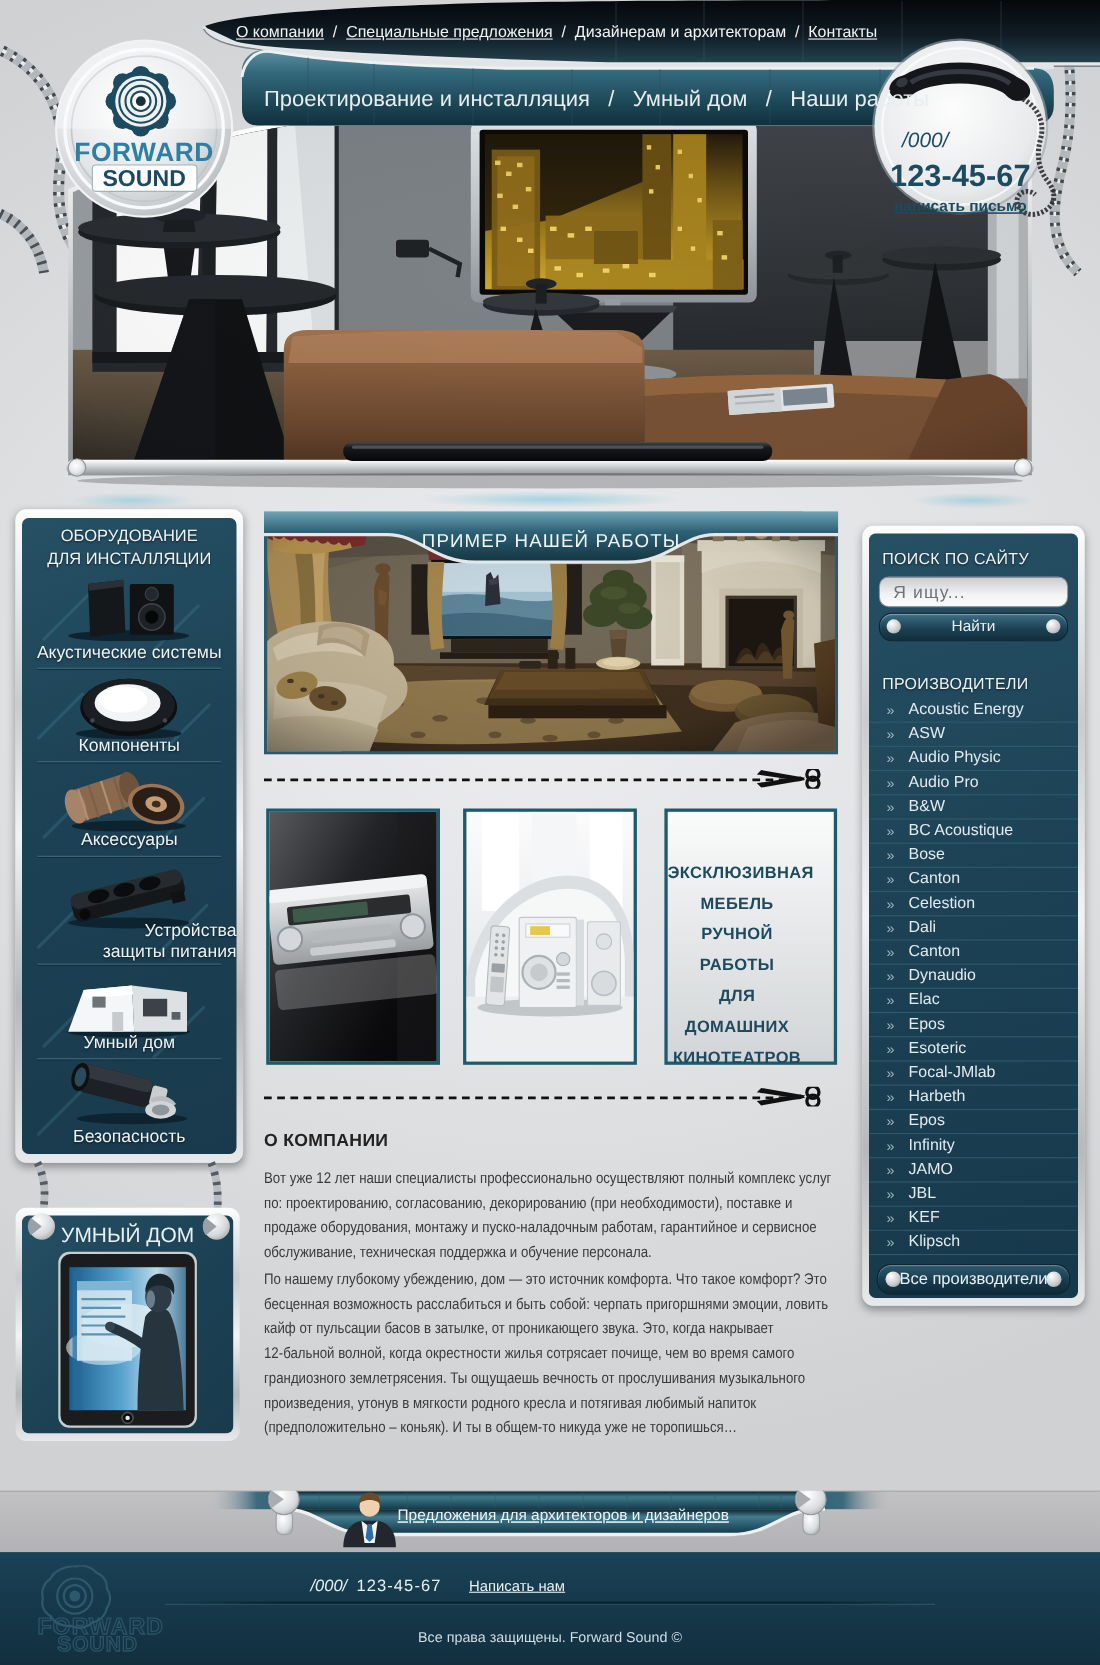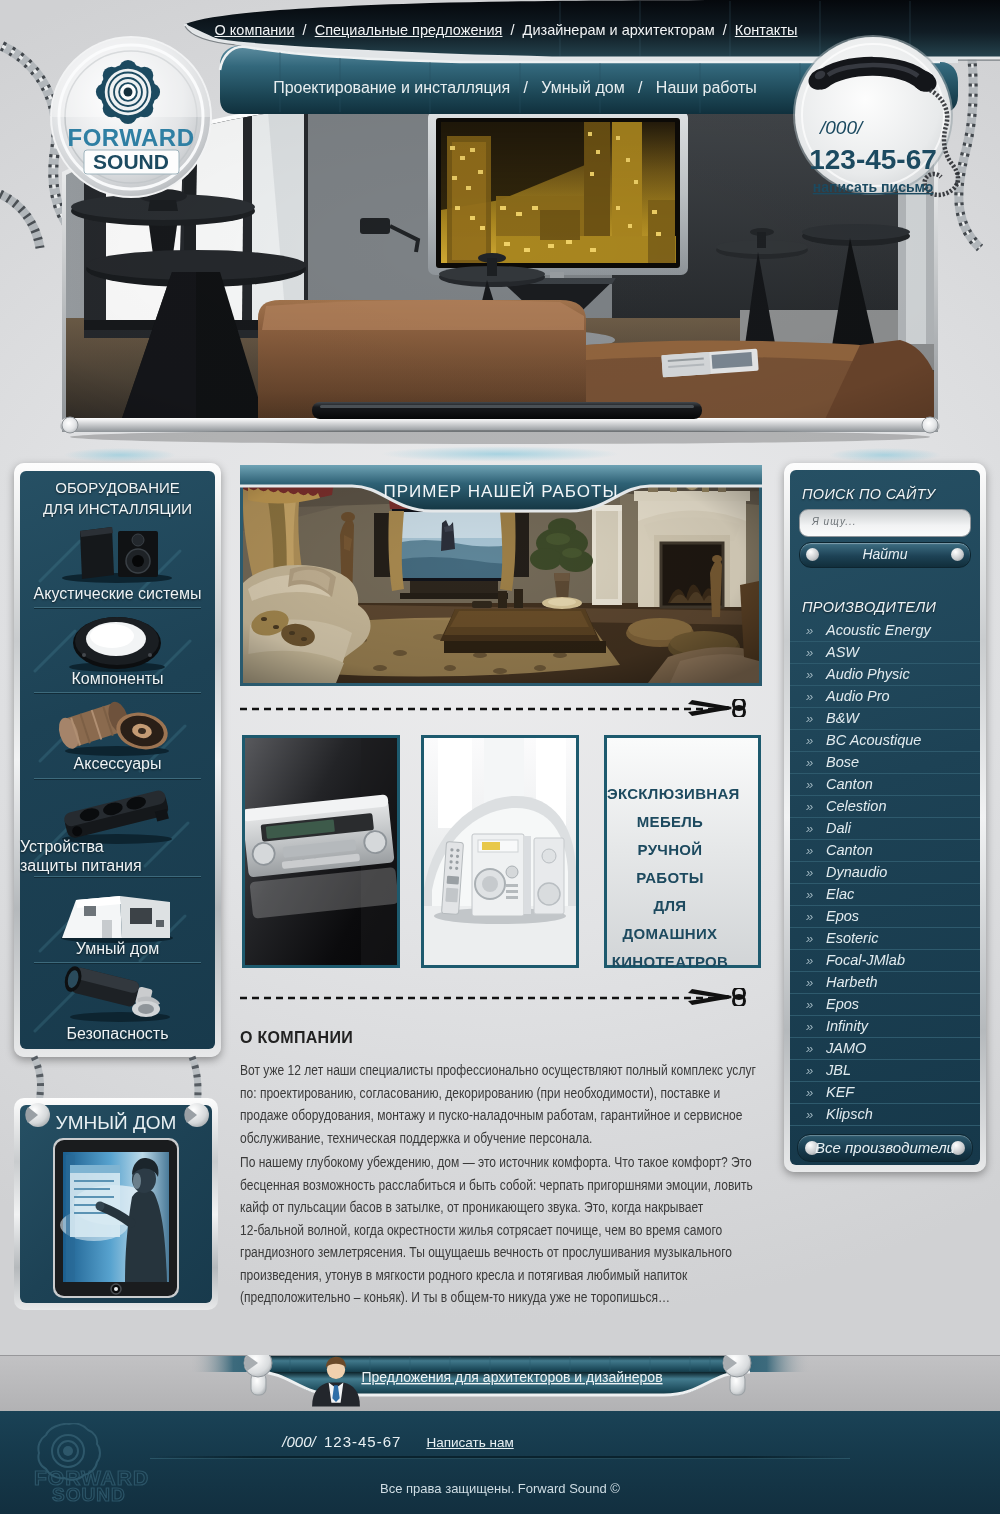--- a/index.html
+++ b/index.html
@@ -308,21 +308,21 @@
         <text x="820" y="134" font-family="Liberation Sans, sans-serif" font-size="19" font-style="italic" fill="#1c4a60">/000/</text>
         <text x="873" y="169" text-anchor="middle" font-family="Liberation Sans, sans-serif" font-size="28" font-weight="bold" fill="#1c4a60">123-45-67</text>
         <text x="873" y="192" text-anchor="middle" font-family="Liberation Sans, sans-serif" font-size="14" font-weight="bold" fill="#1c4a60" text-decoration="underline">написать письмо</text>
       </g>
     </svg>
     
     <div class="abs" style="left:8px;top:22px;width:996px;font-size:14.5px;color:#f2f4f5;text-align:center;white-space:nowrap;">
       <a href="#">О компании</a>&nbsp;&nbsp;/&nbsp;&nbsp;<a href="#">Специальные предложения</a>&nbsp;&nbsp;/&nbsp;&nbsp;<span style="text-decoration:none">Дизайнерам и архитекторам</span>&nbsp;&nbsp;/&nbsp;&nbsp;<a href="#">Контакты</a>
     </div>
     
-    <div class="abs" style="left:255px;top:79px;width:520px;font-size:16px;color:#e8eef0;text-align:center;white-space:nowrap;">
+    <div class="abs" style="left:240px;top:79px;width:520px;font-size:20px;color:#e8eef0;text-align:center;white-space:nowrap;">
       <span>Проектирование и инсталляция</span>&nbsp;&nbsp;&nbsp;/&nbsp;&nbsp;&nbsp;<span>Умный дом</span>&nbsp;&nbsp;&nbsp;/&nbsp;&nbsp;&nbsp;<span>Наши работы</span>
     </div>
   </div>
 
   <div class="abs" style="left:40px;top:444px;width:160px;height:22px;background:radial-gradient(ellipse 80px 10px at center,rgba(124,196,218,0.55),rgba(124,196,218,0) 70%);"></div>
   <div class="abs" style="left:330px;top:442px;width:340px;height:24px;background:radial-gradient(ellipse 170px 11px at center,rgba(124,196,218,0.6),rgba(124,196,218,0) 70%);"></div>
   <div class="abs" style="left:805px;top:444px;width:160px;height:22px;background:radial-gradient(ellipse 80px 10px at center,rgba(124,196,218,0.55),rgba(124,196,218,0) 70%);"></div>
 
   <div id="leftpanel" class="abs" style="left:14px;top:463px;width:207px;height:694px;">
 
@@ -406,21 +406,21 @@
           <rect x="22" y="22" width="104" height="24" rx="8" fill="#15181b"></rect>
           <rect x="22" y="20" width="104" height="14" rx="7" fill="#262b30"></rect>
           <ellipse cx="48" cy="27" rx="10" ry="6" fill="#0a0c0e"></ellipse>
           <ellipse cx="72" cy="27" rx="10" ry="6" fill="#0a0c0e"></ellipse>
           <ellipse cx="96" cy="27" rx="10" ry="6" fill="#0a0c0e"></ellipse>
           <circle cx="32" cy="40" r="5" fill="#08090b"></circle>
           <rect x="112" y="40" width="12" height="10" fill="#101316"></rect>
         </g>
       </svg>
     </div>
-    <div class="abs" style="left:6px;top:374px;width:195px;text-align:left;color:#eef3f5;font-size:16px;line-height:19px;text-shadow:0 1px 2px rgba(0,0,0,0.6);">Устройства<br>защиты питания</div>
+    <div class="abs" style="left:6px;top:374px;width:195px;text-align:right;color:#eef3f5;font-size:16px;line-height:19px;text-shadow:0 1px 2px rgba(0,0,0,0.6);">Устройства<br>защиты питания</div>
     <div class="abs" style="left:20px;top:413px;width:167px;height:1px;background:#3d6a7c;box-shadow:0 1px 0 #122c39;"></div>
 
     <div class="abs" style="left:28px;top:417px;width:150px;height:64px;">
       <svg width="150" height="64" viewBox="0 0 150 64">
         <ellipse cx="75" cy="58" rx="56" ry="5" fill="#0d2430"></ellipse>
         <polygon points="20,58 34,20 78,16 80,58" fill="#f4f6f7"></polygon>
         <polygon points="78,16 128,22 128,58 80,58" fill="#dde1e3"></polygon>
         <polygon points="34,20 78,16 79,24 35,28" fill="#ffffff"></polygon>
         <rect x="42" y="26" width="12" height="10" fill="#6d7479"></rect>
         <rect x="88" y="28" width="22" height="16" fill="#3c4247"></rect>
@@ -824,30 +824,30 @@
       </svg>
     </div>
 
     <div class="abs" style="left:2px;top:566px;width:520px;font-size:16px;font-weight:bold;color:#222;letter-spacing:0.3px;">О КОМПАНИИ</div>
 
     <div class="abs" style="left:2px;top:596px;width:620px;font-size:14px;line-height:22.5px;color:#3a3a3a;white-space:nowrap;transform:scaleX(0.86);transform-origin:0 0;">Вот уже 12 лет наши специалисты профессионально осуществляют полный комплекс услуг<br>по: проектированию, согласованию, декорированию (при необходимости), поставке и<br>продаже оборудования, монтажу и пуско-наладочным работам, гарантийное и сервисное<br>обслуживание, техническая поддержка и обучение персонала.</div>
 
     <div class="abs" style="left:2px;top:688px;width:620px;font-size:14px;line-height:22.5px;color:#3a3a3a;white-space:nowrap;transform:scaleX(0.86);transform-origin:0 0;">По нашему глубокому убеждению, дом — это источник комфорта. Что такое комфорт? Это<br>бесценная возможность расслабиться и быть собой: черпать пригоршнями эмоции, ловить<br>кайф от пульсации басов в затылке, от проникающего звука. Это, когда накрывает<br>12-бальной волной, когда окрестности жилья сотрясает почище, чем во время самого<br>грандиозного землетрясения. Ты ощущаешь вечность от прослушивания музыкального<br>произведения, утонув в мягкости родного кресла и потягивая любимый напиток<br>(предположительно – коньяк). И ты в общем-то никуда уже не торопишься…</div>
   </div>
 
-  <div id="rightpanel" class="abs" style="left:784px;top:463px;width:202px;height:891px;font-style:italic;">
+  <div id="rightpanel" class="abs" style="left:784px;top:478px;width:202px;height:891px;">
 
     <div class="abs" style="left:0;top:0;width:202px;height:709px;border-radius:10px;background:linear-gradient(180deg,#fdfdfd,#c9ccce 25%,#f2f3f4 50%,#b5b9bc 80%,#e8e9ea);box-shadow:0 3px 8px rgba(0,0,0,0.35);"></div>
 
     <div class="abs" style="left:6px;top:7px;width:190px;height:695px;border-radius:6px;background:linear-gradient(160deg,#265064 0%,#1d4255 45%,#16384a 100%);"></div>
 
     <div class="abs" style="left:18px;top:23px;width:170px;color:#eef3f5;font-size:14.5px;letter-spacing:0.3px;text-shadow:0 1px 2px rgba(0,0,0,0.6);">ПОИСК ПО САЙТУ</div>
 
     <div class="abs" style="left:15px;top:46px;width:170px;height:26px;border-radius:9px;background:linear-gradient(180deg,#c9ccce,#f2f3f4 60%,#fafbfb);border:1px solid #8f959a;">
-      <div class="abs" style="left:12px;top:6px;font-size:10px;color:#6e7478;letter-spacing:1px;">Я ищу...</div>
+      <div class="abs" style="left:12px;top:6px;font-size:16px;color:#6e7478;letter-spacing:1px;">Я ищу...</div>
     </div>
 
     <div class="abs" style="left:15px;top:79px;width:170px;height:24px;border-radius:12px;background:linear-gradient(180deg,#3f6f84,#1d4255 55%,#112e3b);border:1px solid #0d2530;box-shadow:inset 0 1px 1px rgba(255,255,255,0.35);">
       <div class="abs" style="left:6px;top:5px;width:13px;height:13px;border-radius:50%;background:radial-gradient(circle at 35% 30%,#ffffff,#c6c9cc 60%,#84898d);"></div>
       <div class="abs" style="right:6px;top:5px;width:13px;height:13px;border-radius:50%;background:radial-gradient(circle at 35% 30%,#ffffff,#c6c9cc 60%,#84898d);"></div>
       <div class="abs" style="left:0;top:3px;width:170px;text-align:center;font-size:14px;color:#e8f0f3;">Найти</div>
     </div>
 
     <div class="abs" style="left:18px;top:136px;width:170px;color:#eef3f5;font-size:14.5px;letter-spacing:0.3px;text-shadow:0 1px 2px rgba(0,0,0,0.6);">ПРОИЗВОДИТЕЛИ</div>
 

